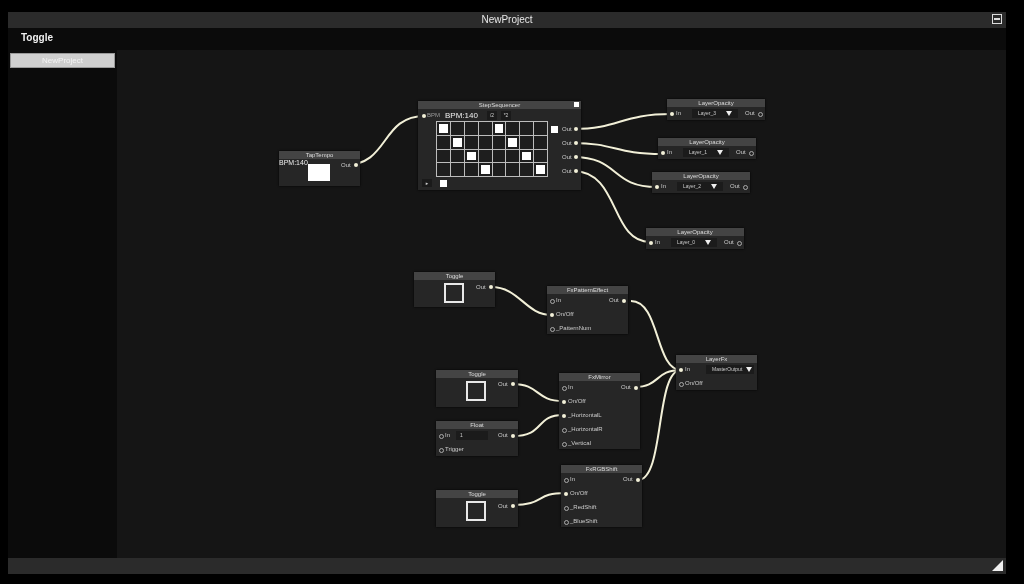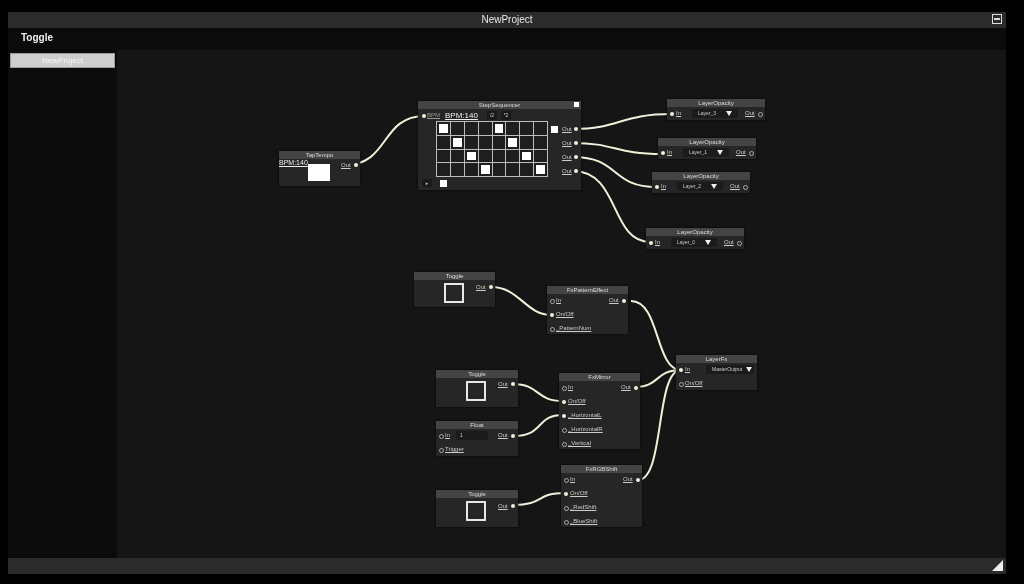--- a/index.html
+++ b/index.html
@@ -16,21 +16,21 @@
   .sb-btn { position:absolute; left:2px; top:3px; width:105px; height:15px; background:#cfcfcf;
             border:1px solid #9a9a9a; box-sizing:border-box; color:#f4f4f4; font-size:8px;
             text-align:center; line-height:13px; }
   .canvas { position:absolute; left:117px; top:50px; width:889px; height:508px; background:#151515; }
   .statusbar { position:absolute; left:8px; top:558px; width:998px; height:16px; background:#2b2b2b; }
   .resize-icon { position:absolute; right:3px; top:2px; width:0; height:0;
                  border-left:11px solid transparent; border-bottom:11px solid #f0f0f0; }
   svg.wires { position:absolute; left:0; top:0; width:1024px; height:584px; pointer-events:none; }
   .node { position:absolute; background:#262626; box-shadow:0 0 2px #000; }
   .node .hdr { height:8px; background:#444; font-size:6px; line-height:8px; text-align:center; color:#ddd; }
-  .lbl { position:absolute; font-size:6px; color:#ccc; white-space:nowrap;text-decoration:underline; }
+  .lbl { position:absolute; font-size:6px; color:#ccc; white-space:nowrap; }
   .port { position:absolute; width:4px; height:4px; border-radius:50%; background:#f2f0d8; }
   .port.open { background:transparent; border:1px solid #aaa; width:3px; height:3px; }
   .sel { position:absolute; background:#1b1b1b; height:9px; font-size:5px; line-height:9px; color:#ccc; padding-left:6px; box-sizing:border-box; }
   .sel .tri { position:absolute; right:6px; top:2px; width:0; height:0;
               border-left:3px solid transparent; border-right:3px solid transparent; border-top:5px solid #eee; }
   .wbox { position:absolute; background:#fff; }
   .toggle { position:absolute; width:20px; height:20px; border:2px solid #e8e8e8; box-sizing:border-box; background:#262626; }
   .grid { position:absolute; left:436px; top:121px; width:112px; height:56px; background:#bdbdbd;
           display:grid; grid-template-columns:repeat(8,1fr); grid-template-rows:repeat(4,1fr); gap:1px; padding:1px; box-sizing:border-box; }
   .cell { background:#1e1e1e; position:relative; }

